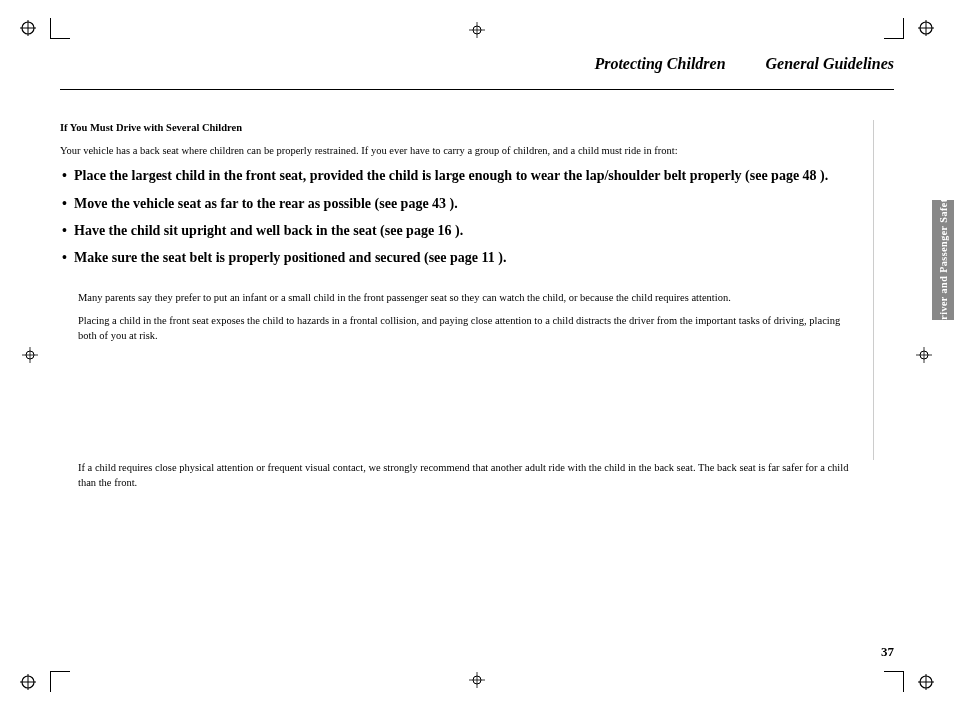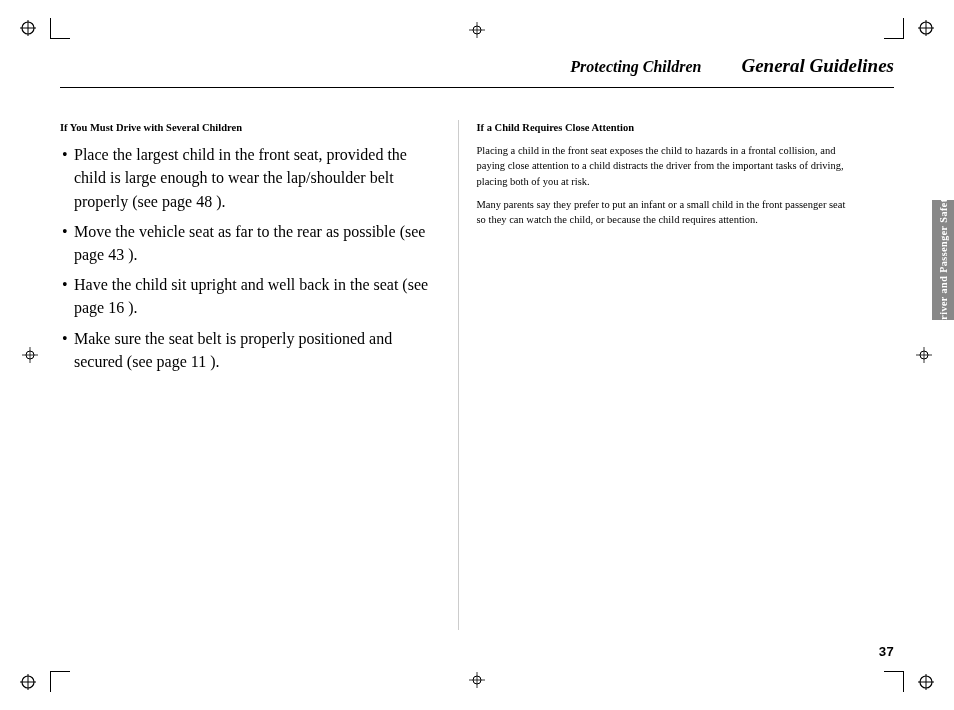--- a/index.html
+++ b/index.html
@@ -52,45 +52,45 @@
     
     .header {
       position: absolute;
       top: 55px;
       left: 60px;
       right: 60px;
       display: flex;
       justify-content: flex-end;
       align-items: baseline;
       border-bottom: 1.5px solid #000;
-      padding-bottom: 10px;
+      padding-bottom: 16px;
     }
 
     .header-title-protecting {
       font-size: 16px;
       font-weight: bold;
       font-style: italic;
       margin-right: 40px;
     }
 
     .header-title-guidelines {
-      font-size: 19px;
+      font-size: 16px;
       font-weight: bold;
       font-style: italic;
     }
 
     
     .content {
       position: absolute;
       top: 120px;
       left: 60px;
       right: 80px;
       bottom: 80px;
       display: flex;
-      flex-direction: row;
+      flex-direction: column;
       gap: 0;
     }
 
     
     .col {
       flex: 1;
       padding-right: 18px;
       font-size: 10.5px;
       line-height: 1.45;
     }
@@ -120,22 +120,23 @@
     .bullet-list {
       list-style: none;
       margin-bottom: 8px;
       padding-left: 0;
     }
 
     .bullet-list li {
       position: relative;
       padding-left: 14px;
       margin-bottom: 7px;
-      font-size: 16px;
+      font-size: 14px;
       line-height: 1.45;
+      font-weight: bold;
     }
 
     .bullet-list li::before {
       content: '•';
       position: absolute;
       left: 2px;
       top: 0;
     }
 
     
@@ -161,21 +162,20 @@
       letter-spacing: 0.5px;
     }
 
     
     .page-number {
       position: absolute;
       bottom: 50px;
       right: 60px;
       font-size: 13px;
       font-weight: bold;
-      font-family: Liberation Mono, monospace;
     }
 
     
     .corner-line-tl-h { position: absolute; top: 38px; left: 50px; width: 20px; height: 1px; background: #000; }
     .corner-line-tl-v { position: absolute; top: 18px; left: 50px; width: 1px; height: 20px; background: #000; }
     .corner-line-tr-h { position: absolute; top: 38px; right: 50px; width: 20px; height: 1px; background: #000; }
     .corner-line-tr-v { position: absolute; top: 18px; right: 50px; width: 1px; height: 20px; background: #000; }
     .corner-line-bl-h { position: absolute; bottom: 38px; left: 50px; width: 20px; height: 1px; background: #000; }
     .corner-line-bl-v { position: absolute; bottom: 18px; left: 50px; width: 1px; height: 20px; background: #000; }
     .corner-line-br-h { position: absolute; bottom: 38px; right: 50px; width: 20px; height: 1px; background: #000; }
@@ -262,34 +262,37 @@
 
   <div class="header">
     <span class="header-title-protecting">Protecting Children</span>
     <span class="header-title-guidelines">General Guidelines</span>
   </div>
 
   <div class="content">
 
     <div class="col">
       <p class="col-section-title">If You Must Drive with Several Children</p>
+      <p>Your vehicle has a back seat where children can be properly restrained. If you ever have to carry a group of children, and a child must ride in front:</p>
       <ul class="bullet-list">
         <li>Place the largest child in the front seat, provided the child is large enough to wear the lap/shoulder belt properly (see page 48 ).</li>
         <li>Move the vehicle seat as far to the rear as possible (see page  43  ).</li>
         <li>Have the child sit upright and well back in the seat (see page 16 ).</li>
         <li>Make sure the seat belt is properly positioned and secured (see page 11 ).</li>
       </ul>
     </div>
 
     <div class="col">
-      <p class="col-section-title">If a Child Requires Close Attention</p>
+      <p>Many parents say they prefer to put an infant or a small child in the front passenger seat so they can watch the child, or because the child requires attention.</p>
       <p>Placing a child in the front seat exposes the child to hazards in a frontal collision, and paying close attention to a child distracts the driver from the important tasks of driving, placing both of you at risk.</p>
-      <p>Many parents say they prefer to put an infant or a small child in the front passenger seat so they can watch the child, or because the child requires attention.</p>
     </div>
 
+    <div class="col">
+      <p>If a child requires close physical attention or frequent visual contact, we strongly recommend that another adult ride with the child in the back seat. The back seat is far safer for a child than the front.</p>
+    </div>
 
   </div>
 
   <div class="sidebar-tab">
     <span class="sidebar-tab-text">Driver and Passenger Safety</span>
   </div>
 
   <div class="page-number">37</div>
 
 </div>

